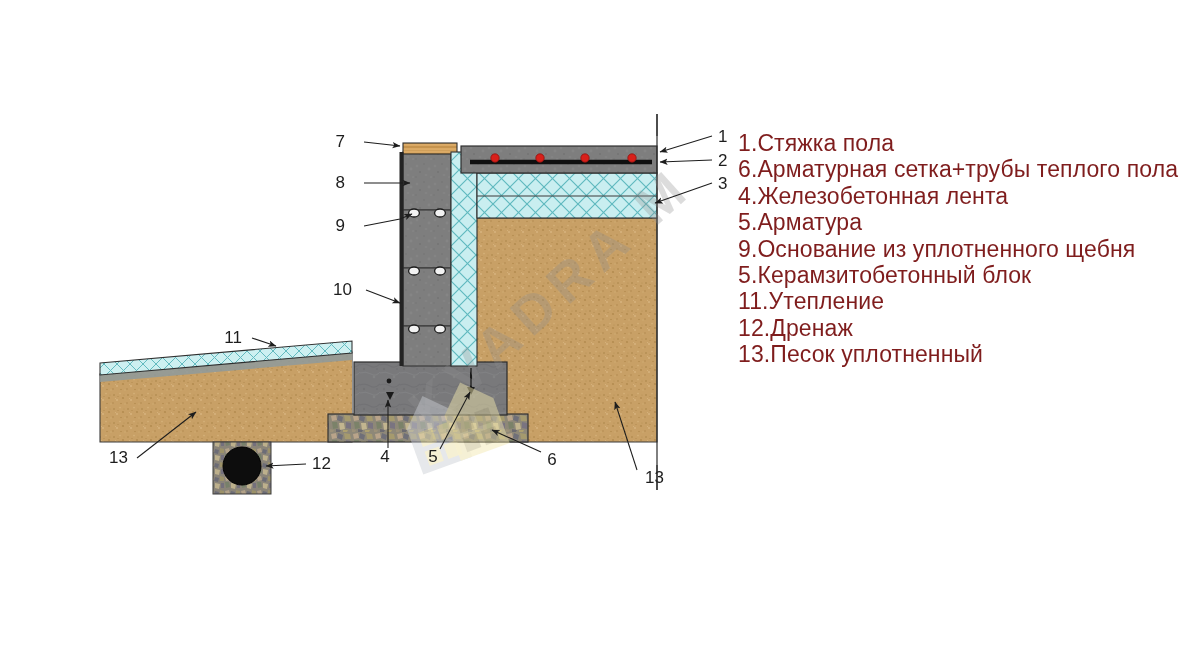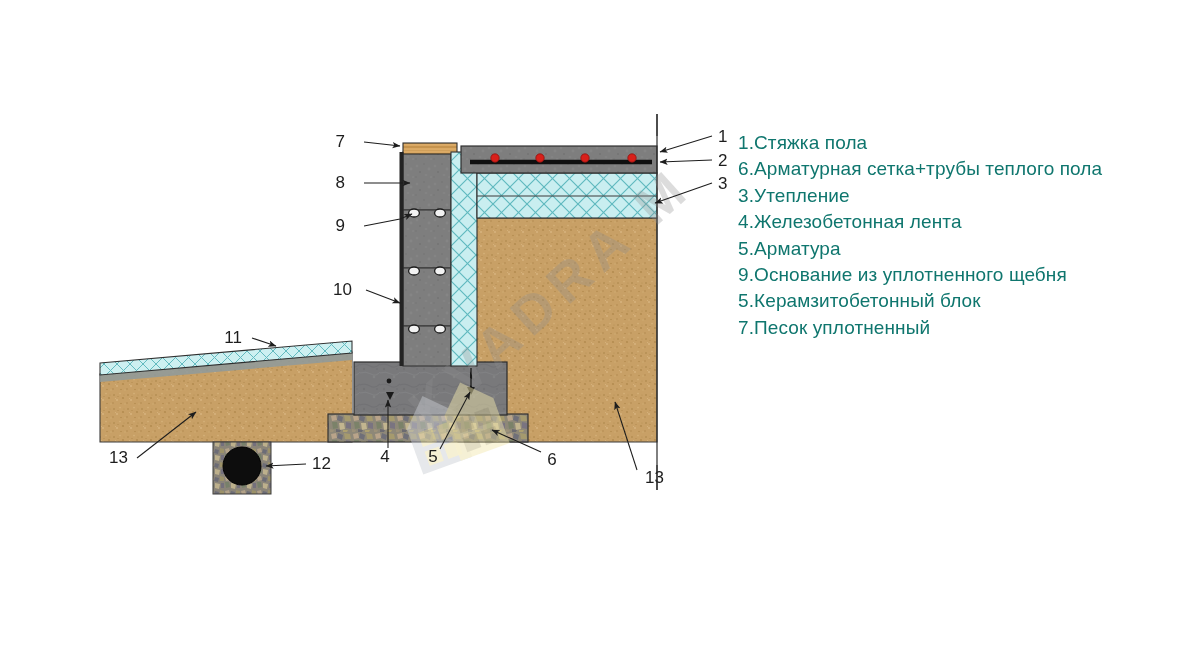--- a/index.html
+++ b/index.html
@@ -13,23 +13,23 @@
   }
   #stage{position:absolute;left:0;top:0;width:1200px;height:665px;}
   svg#drawing{position:absolute;left:0;top:0;width:1200px;height:665px;}
 
   .legend{
     position:absolute;
     left:738px;top:130px;
     width:450px;
   }
   .legend-item{
-    font-size:19px;
+    font-size:23px;
     line-height:26.4px;
-    color:#0f766e;
+    color:#7f1d1d;
     white-space:nowrap;
     letter-spacing:0.1px;
   }
   .callout-num{
     font-family:"Liberation Sans","DejaVu Sans",sans-serif;
     font-size:17px;
     font-weight:400;
     fill:#1d1d1d;
   }
 </style>
@@ -276,21 +276,22 @@
 
   <g stroke="#2b2b2b" stroke-width="1.2">
     <line x1="657" y1="114" x2="657" y2="136"></line>
     <line x1="657" y1="465" x2="657" y2="490"></line>
   </g>
 </svg>
 
 <div class="legend">
   <div class="legend-item">1.Стяжка пола</div>
   <div class="legend-item">6.Арматурная сетка+трубы теплого пола</div>
-  <div class="legend-item">3.Утепление</div>
   <div class="legend-item">4.Железобетонная лента</div>
   <div class="legend-item">5.Арматура</div>
   <div class="legend-item">9.Основание из уплотненного щебня</div>
   <div class="legend-item">5.Керамзитобетонный блок</div>
-  <div class="legend-item">7.Песок уплотненный</div>
+  <div class="legend-item">11.Утепление</div>
+  <div class="legend-item">12.Дренаж</div>
+  <div class="legend-item">13.Песок уплотненный</div>
 </div>
 
 </div>
 
 </body></html>

